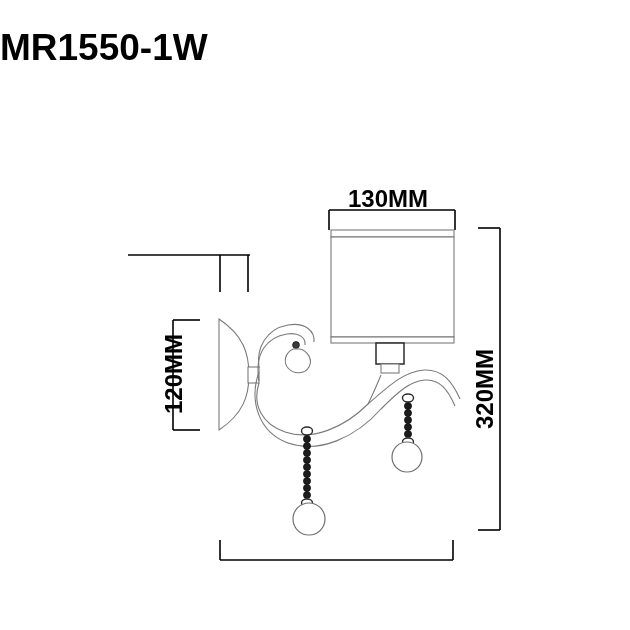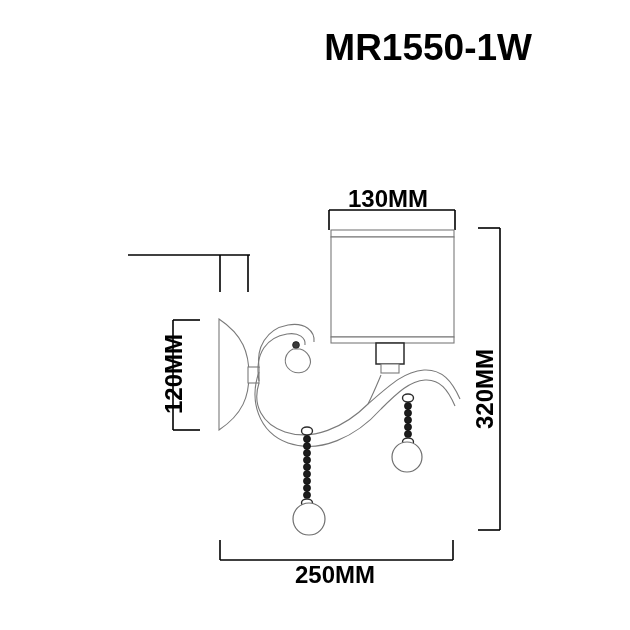--- a/index.html
+++ b/index.html
@@ -16,21 +16,21 @@
     width: 630px;
     height: 630px;
     background: #ffffff;
     overflow: hidden;
   }
   #title {
     position: absolute;
     left: 0;
     top: 26px;
     width: 532px;
-    text-align: right;
+    text-align: left;
     font-family: "Liberation Sans", sans-serif;
     font-size: 37px;
     font-weight: bold;
     letter-spacing: 0px;
     color: #000000;
     line-height: 44px;
     white-space: nowrap;
   }
   #drawing {
     position: absolute;
@@ -174,15 +174,14 @@
       <ellipse cx="408" cy="442" rx="5.5" ry="4" fill="#ffffff" stroke="#2b2b2b" stroke-width="1.4"></ellipse>
 
       <circle cx="407" cy="457" r="15" fill="#ffffff" stroke="#6f6f6f" stroke-width="1.2"></circle>
     </g>
 
   </svg>
 
   <div class="dim-label" id="lbl-130">130MM</div>
   <div class="dim-label rot" id="lbl-120">120MM</div>
   <div class="dim-label rot" id="lbl-320">320MM</div>
-  <div class="dim-label" id="lbl-250">250MM</div>
 
 </div>
 
 </body></html>

